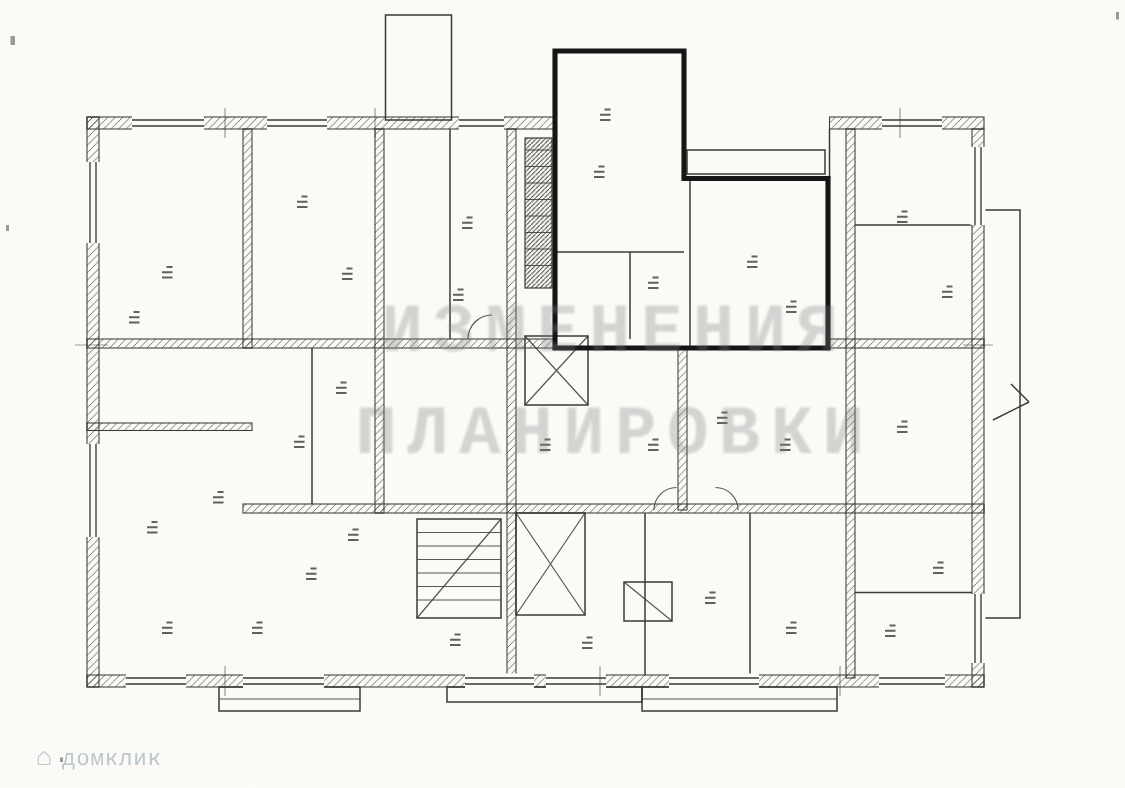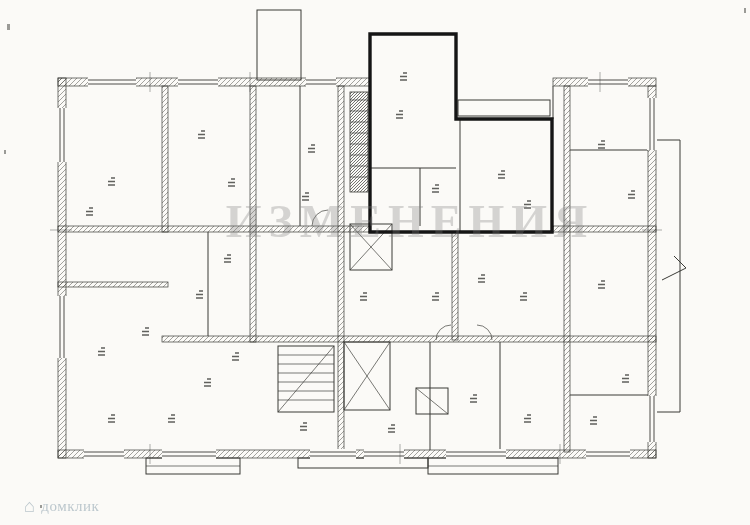--- a/index.html
+++ b/index.html
@@ -6,21 +6,21 @@
     --paper:#fbfaf7;
     --line:#3a3a36;
     --accent:#151515;
     --wm:#7d7d7d;
     --logo:#b9c5cb;
   }
   html,body{margin:0;padding:0;}
   .page{
     position:relative;width:750px;height:525px;
     background:var(--paper);overflow:hidden;
-    font-family:Liberation Serif, serif;
+    font-family:Liberation Mono, monospace;
   }
   svg{position:absolute;left:0;top:0;}
   
   .tl{stroke:var(--line);fill:none;stroke-width:1;}
   .tl2{stroke:var(--line);fill:none;stroke-width:.8;opacity:.85;}
   .hw{fill:url(#p1);stroke:var(--line);stroke-width:.7;}
   .hw2{fill:url(#p2);stroke:var(--line);stroke-width:.8;}
   #p1 path{stroke:var(--line);stroke-width:.55;opacity:.85;}
   #p2 path{stroke:var(--line);stroke-width:.7;}
   .bold{stroke:var(--accent);fill:none;stroke-width:3.4;stroke-linejoin:miter;}
@@ -205,20 +205,21 @@
     <g>
       <rect class="spk" x="7" y="24" width="3" height="6"></rect>
       <rect class="spk" x="744" y="8" width="2" height="5"></rect>
       <rect class="spk" x="4" y="150" width="2" height="4"></rect>
       <rect class="spk" x="40" y="505" width="2" height="3"></rect>
     </g>
   </svg>
 
   <div class="wm">
     <div>ИЗМЕНЕНИЯ</div>
+    <div>ПЛАНИРОВКИ</div>
   </div>
 
   <div class="logo">
     <span class="house">⌂</span>
     <span>домклик</span>
   </div>
 
 </div>
 
 </body></html>

